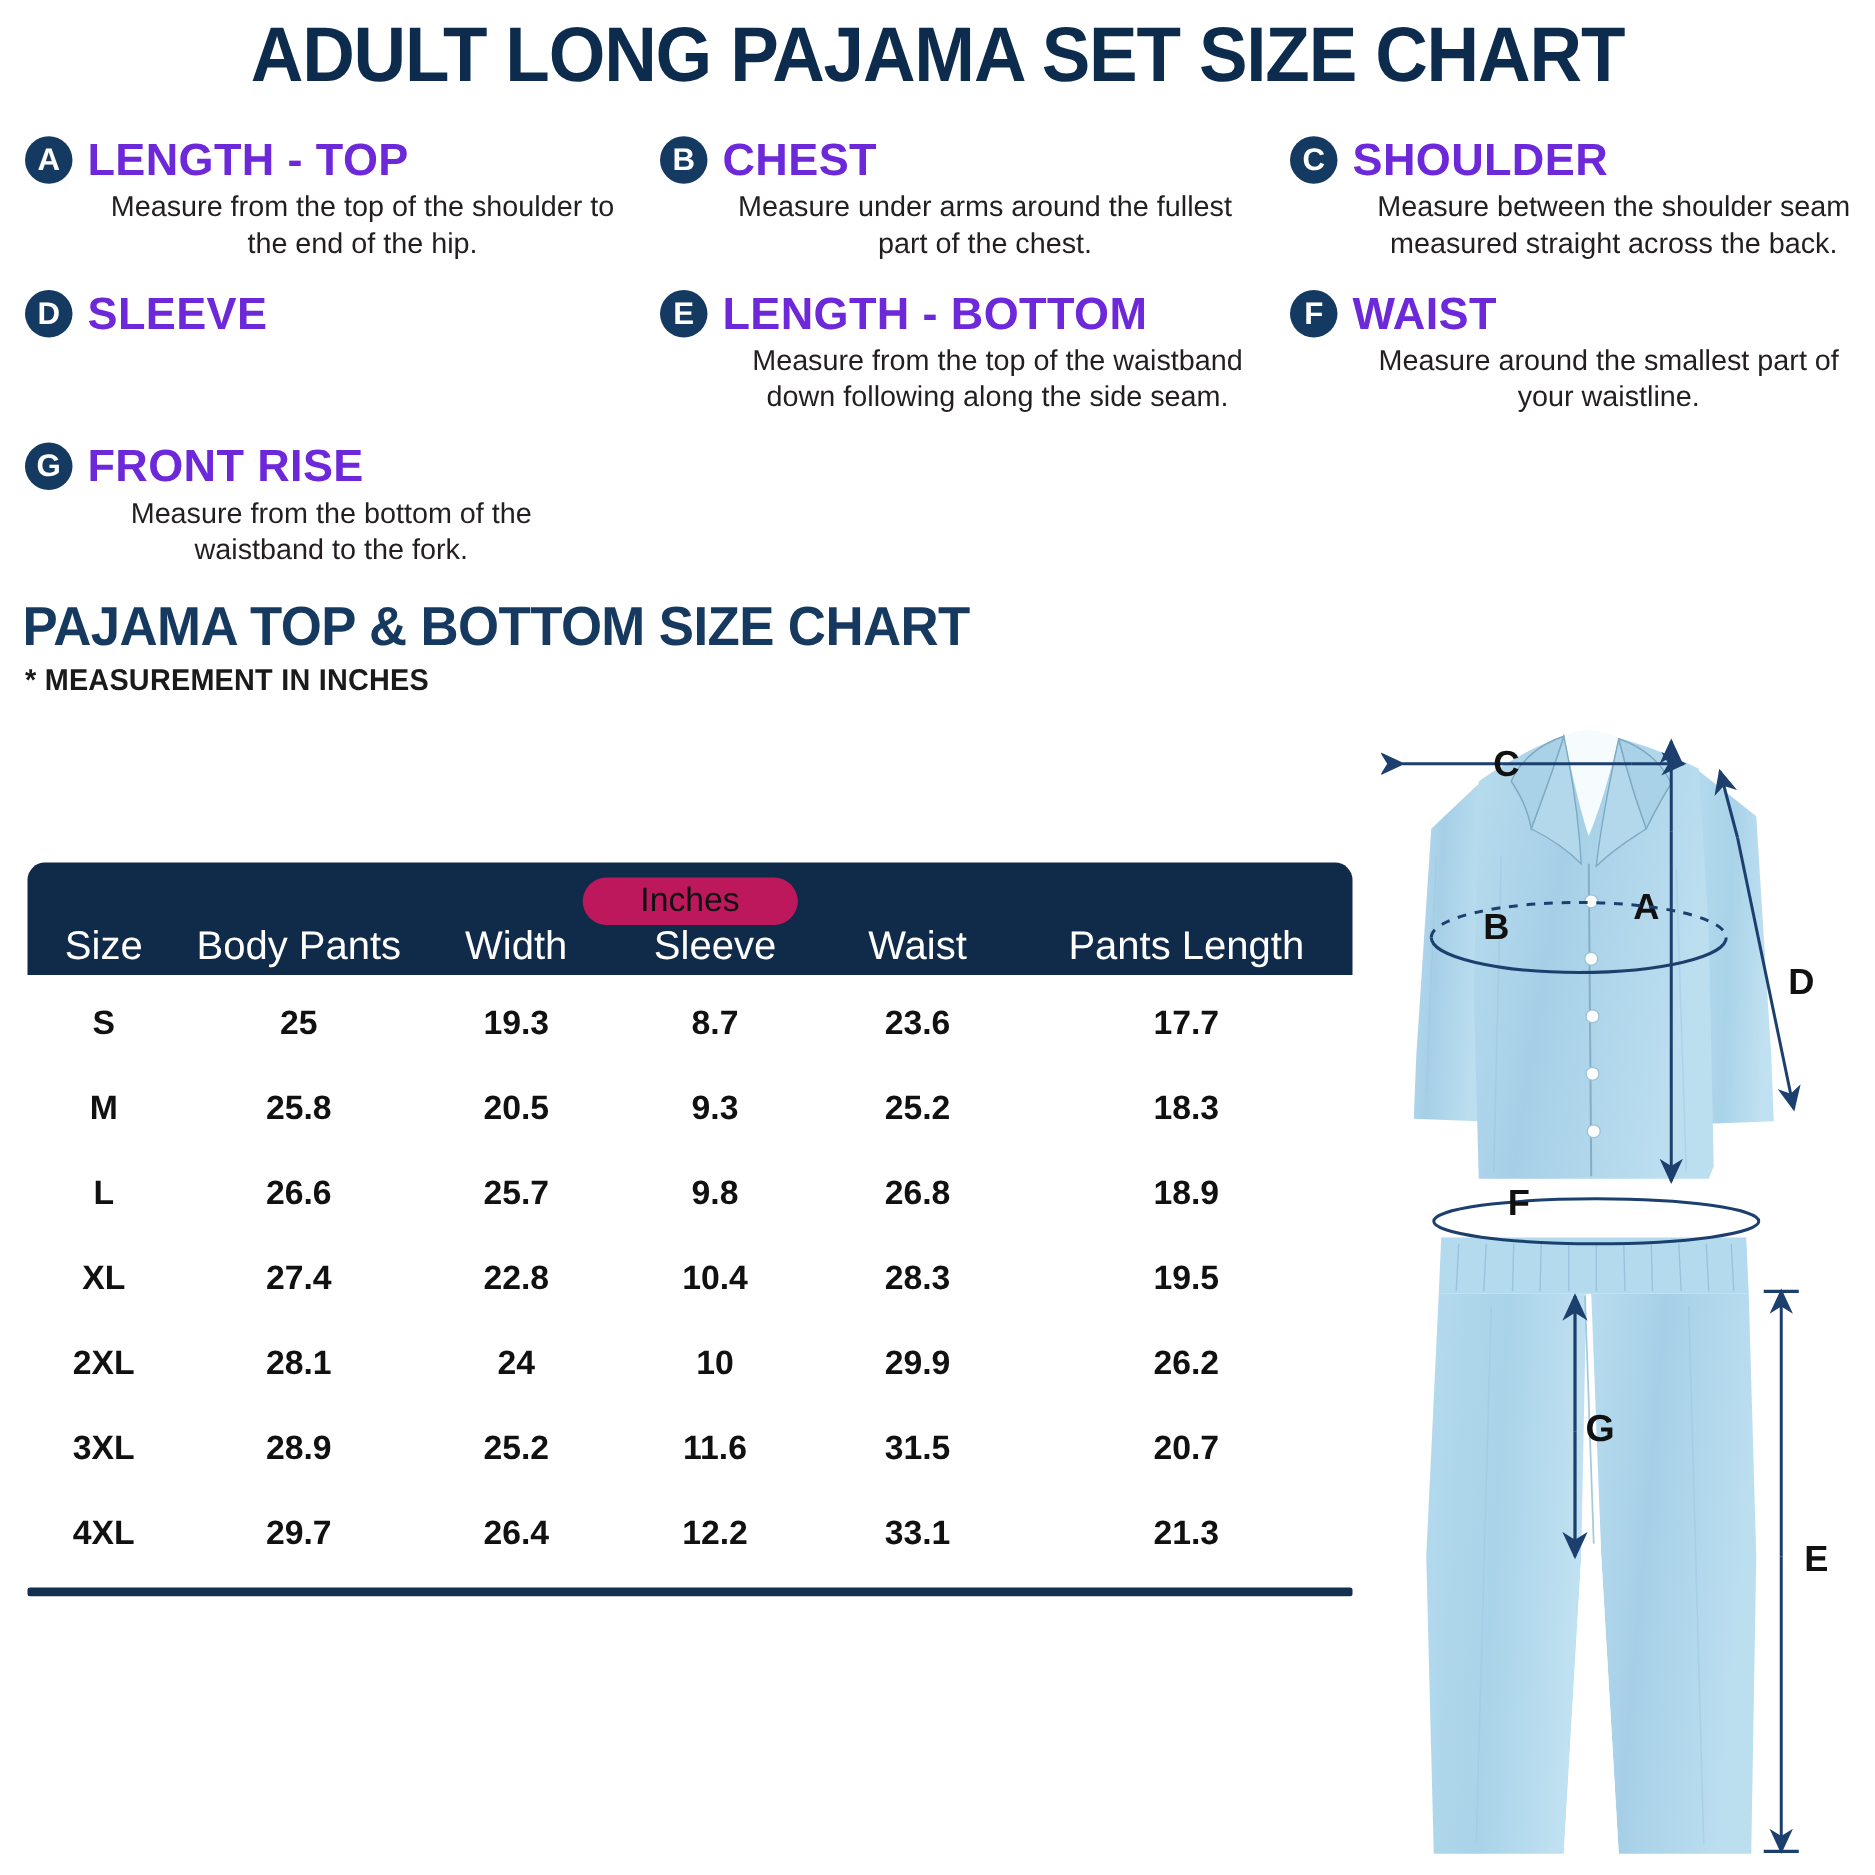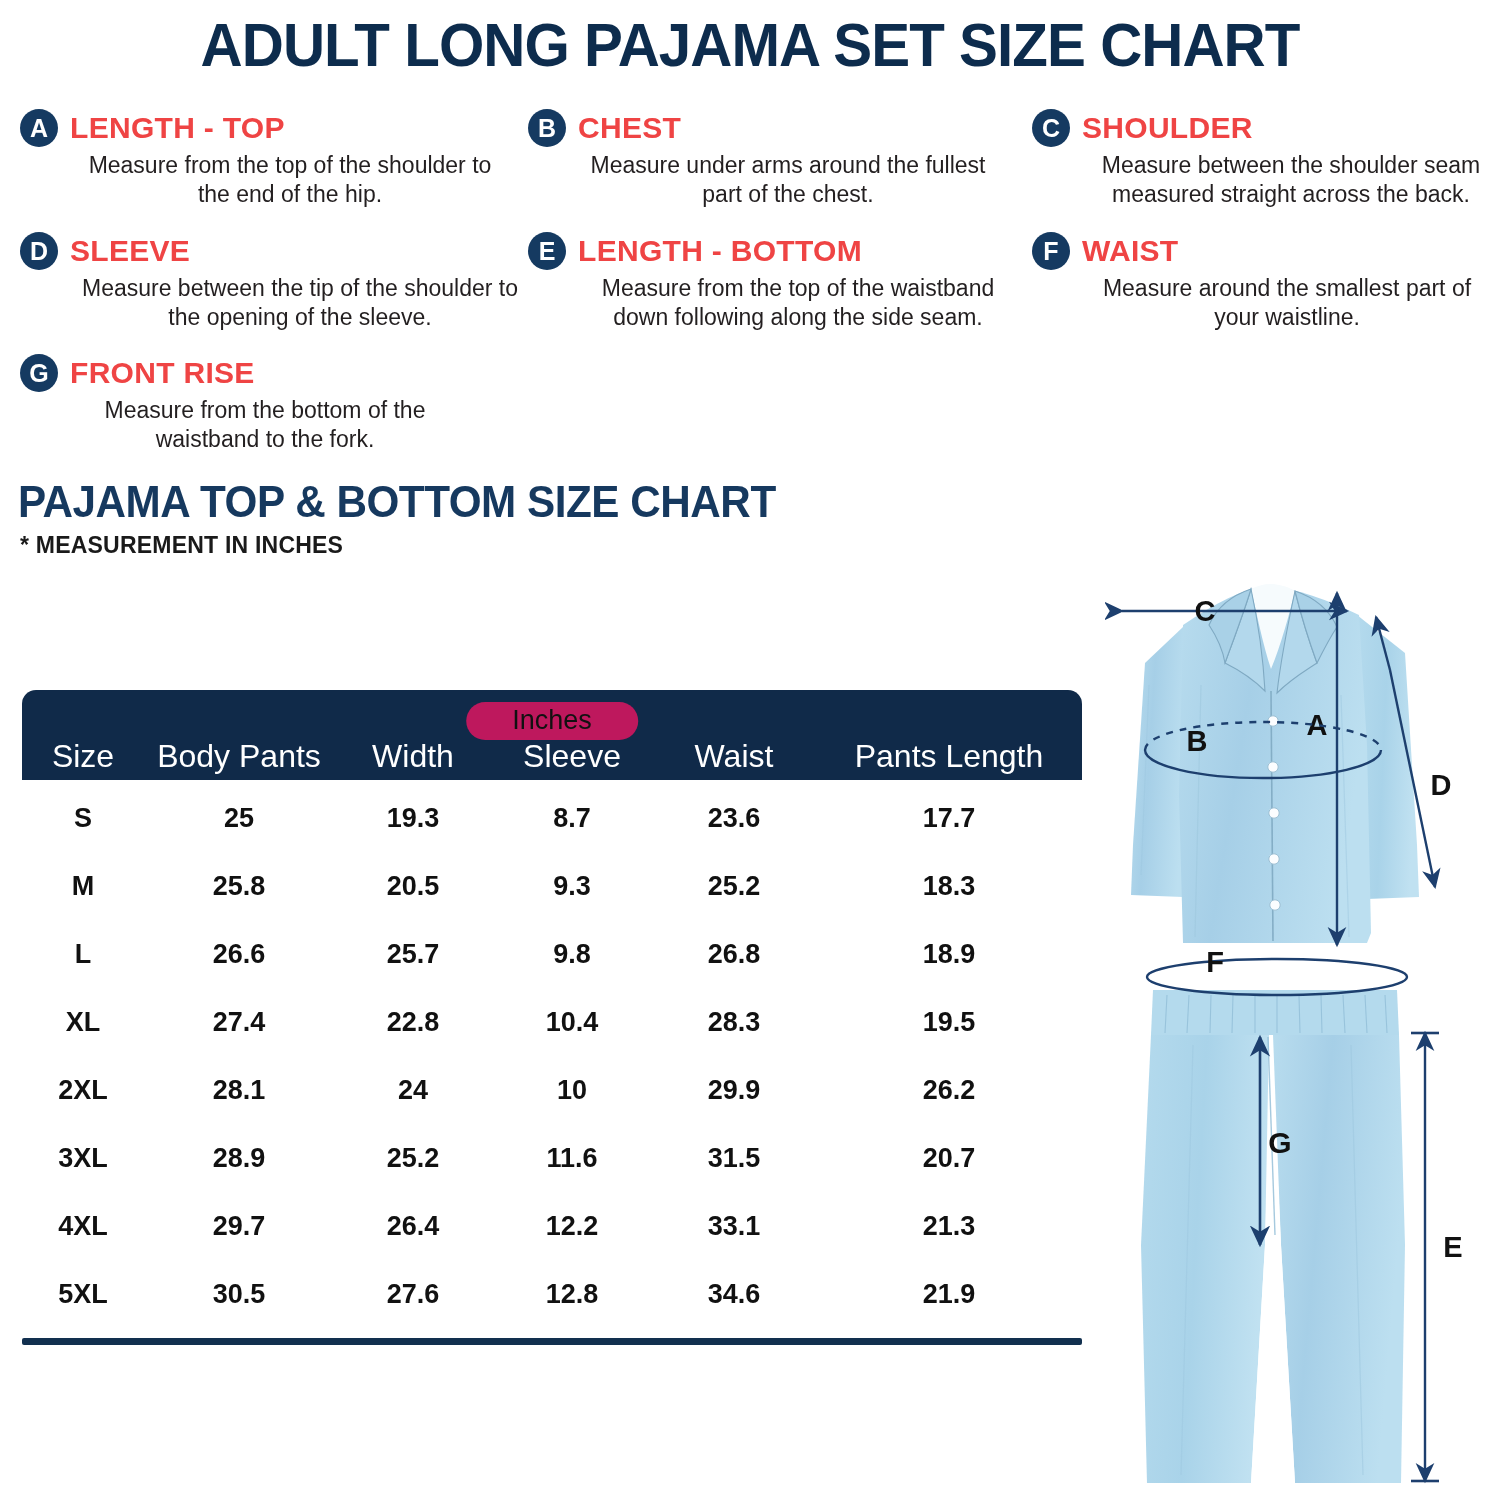--- a/index.html
+++ b/index.html
@@ -38,23 +38,23 @@
     border-radius: 50%;
     background: #153a61;
     color: #ffffff;
     font-size: 25px;
     font-weight: 700;
     display: flex; align-items: center; justify-content: center;
     line-height: 1;
     margin-top: 1px;
   }
   .def-title {
-    font-size: 30px;
+    font-size: 36px;
     font-weight: 700;
-    color: #ef4444;
+    color: #6d28d9;
     letter-spacing: 0.3px;
     line-height: 40px;
     white-space: nowrap;
   }
   .def-body {
     margin-top: 3px;
     margin-left: 50px;
     font-size: 23px;
     line-height: 1.28;
     color: #231f20;
@@ -180,21 +180,20 @@
         <div class="def-title">SHOULDER</div>
       </div>
       <div class="def-body">Measure between the shoulder seam measured straight across the back.</div>
     </div>
 
     <div class="def" style="left:20px;  top:123px; width:510px;">
       <div class="def-head">
         <div class="badge">D</div>
         <div class="def-title">SLEEVE</div>
       </div>
-      <div class="def-body">Measure between the tip of the shoulder to the opening of the sleeve.</div>
     </div>
 
     <div class="def" style="left:528px; top:123px; width:490px;">
       <div class="def-head">
         <div class="badge">E</div>
         <div class="def-title">LENGTH - BOTTOM</div>
       </div>
       <div class="def-body">Measure from the top of the waistband down following along the side seam.</div>
     </div>
 
@@ -281,28 +280,20 @@
           <div class="tcell c4">31.5</div>
           <div class="tcell c5">20.7</div>
         </div>
         <div class="trow">
           <div class="tcell c0">4XL</div>
           <div class="tcell c1">29.7</div>
           <div class="tcell c2">26.4</div>
           <div class="tcell c3">12.2</div>
           <div class="tcell c4">33.1</div>
           <div class="tcell c5">21.3</div>
-        </div>
-        <div class="trow">
-          <div class="tcell c0">5XL</div>
-          <div class="tcell c1">30.5</div>
-          <div class="tcell c2">27.6</div>
-          <div class="tcell c3">12.8</div>
-          <div class="tcell c4">34.6</div>
-          <div class="tcell c5">21.9</div>
         </div>
       </div>
     <div class="tfoot-rule"></div>
   </div>
 
   <div class="illus">
     <svg width="395" height="950" viewBox="0 0 395 950" xmlns="http://www.w3.org/2000/svg">
       <defs>
         <linearGradient id="cloth" x1="0" y1="0" x2="1" y2="0.3">
           <stop offset="0%" stop-color="#b8dcee"></stop>

